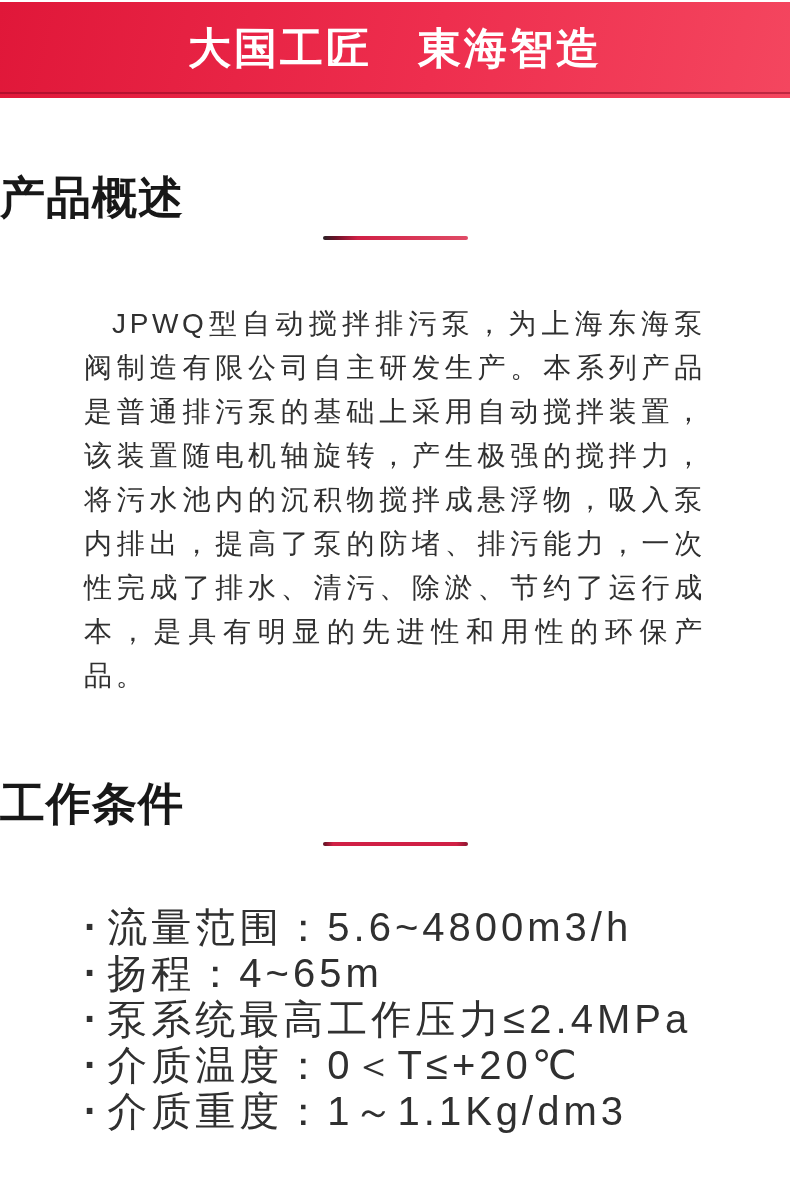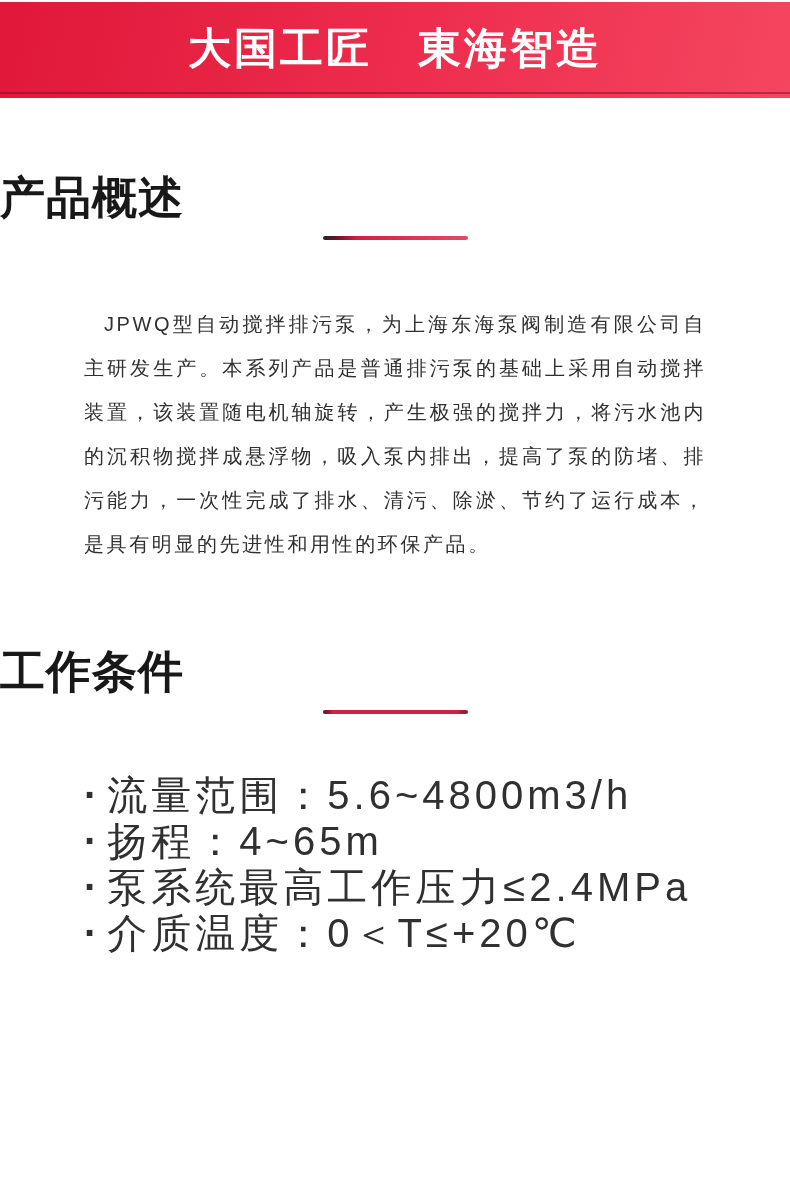--- a/index.html
+++ b/index.html
@@ -70,21 +70,21 @@
     margin: 12px auto 0 auto;
     border-radius: 2px;
     background: linear-gradient(90deg, #2a2226 0%, #6d1228 9%, var(--accent-red) 24%, #e04b66 100%);
   }
   .heading-underline.variant-2 {
     background: linear-gradient(90deg, #5a1020 0%, var(--accent-red) 7%, var(--accent-red) 92%, #8c1730 100%);
   }
   
   .paragraph {
     margin: 62px 84px 0 84px;
-    font-size: 20px;
+    font-size: 28px;
     line-height: 44px;
     letter-spacing: 0.13em;
     color: var(--body-text);
     text-align: justify;
     text-indent: 1em;
   }
   
   .bullet-list {
     margin: 58px 84px 0 84px;
     list-style: none;
@@ -132,16 +132,19 @@
       </li>
       <li class="bullet-item">
         <span class="bullet-dot">·</span><span>扬程：4~65m</span>
       </li>
       <li class="bullet-item">
         <span class="bullet-dot">·</span><span>泵系统最高工作压力≤2.4MPa</span>
       </li>
       <li class="bullet-item">
         <span class="bullet-dot">·</span><span>介质温度：0＜T≤+20℃</span>
       </li>
+      <li class="bullet-item">
+        <span class="bullet-dot">·</span><span>介质重度：1～1.1Kg/dm3</span>
+      </li>
     </ul>
   </section>
 
 </div>
 
 </body></html>

